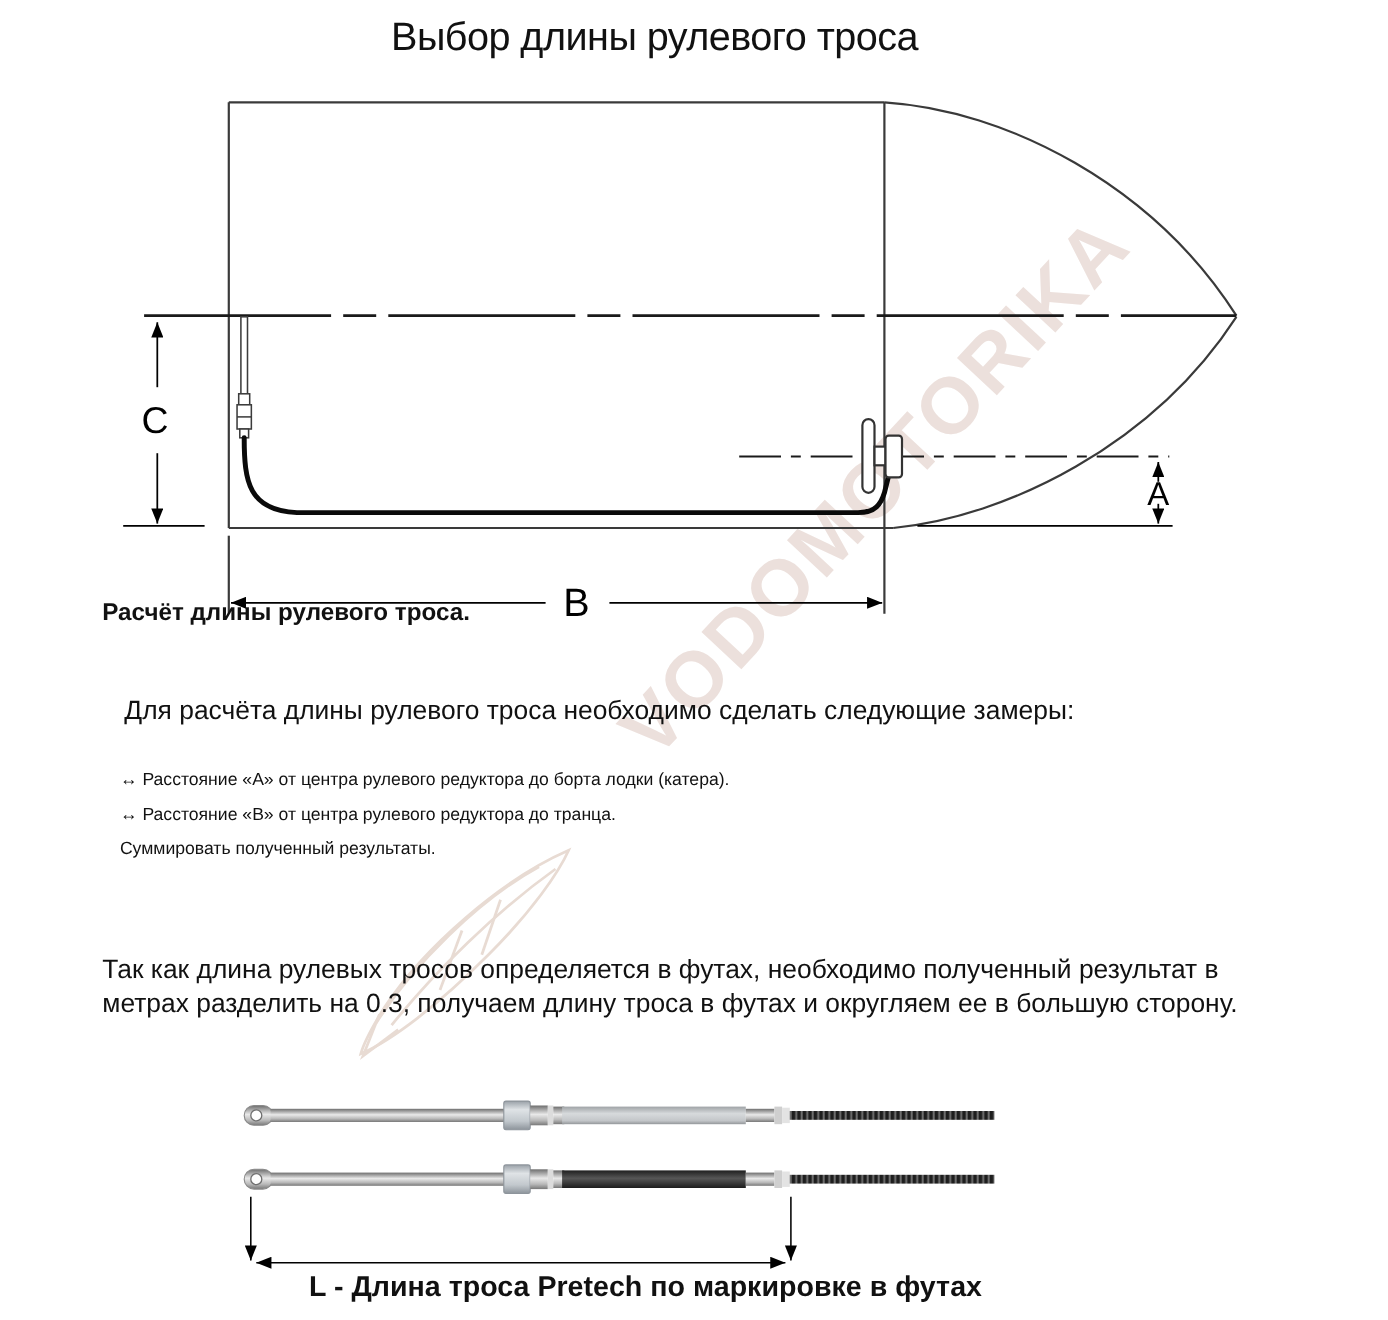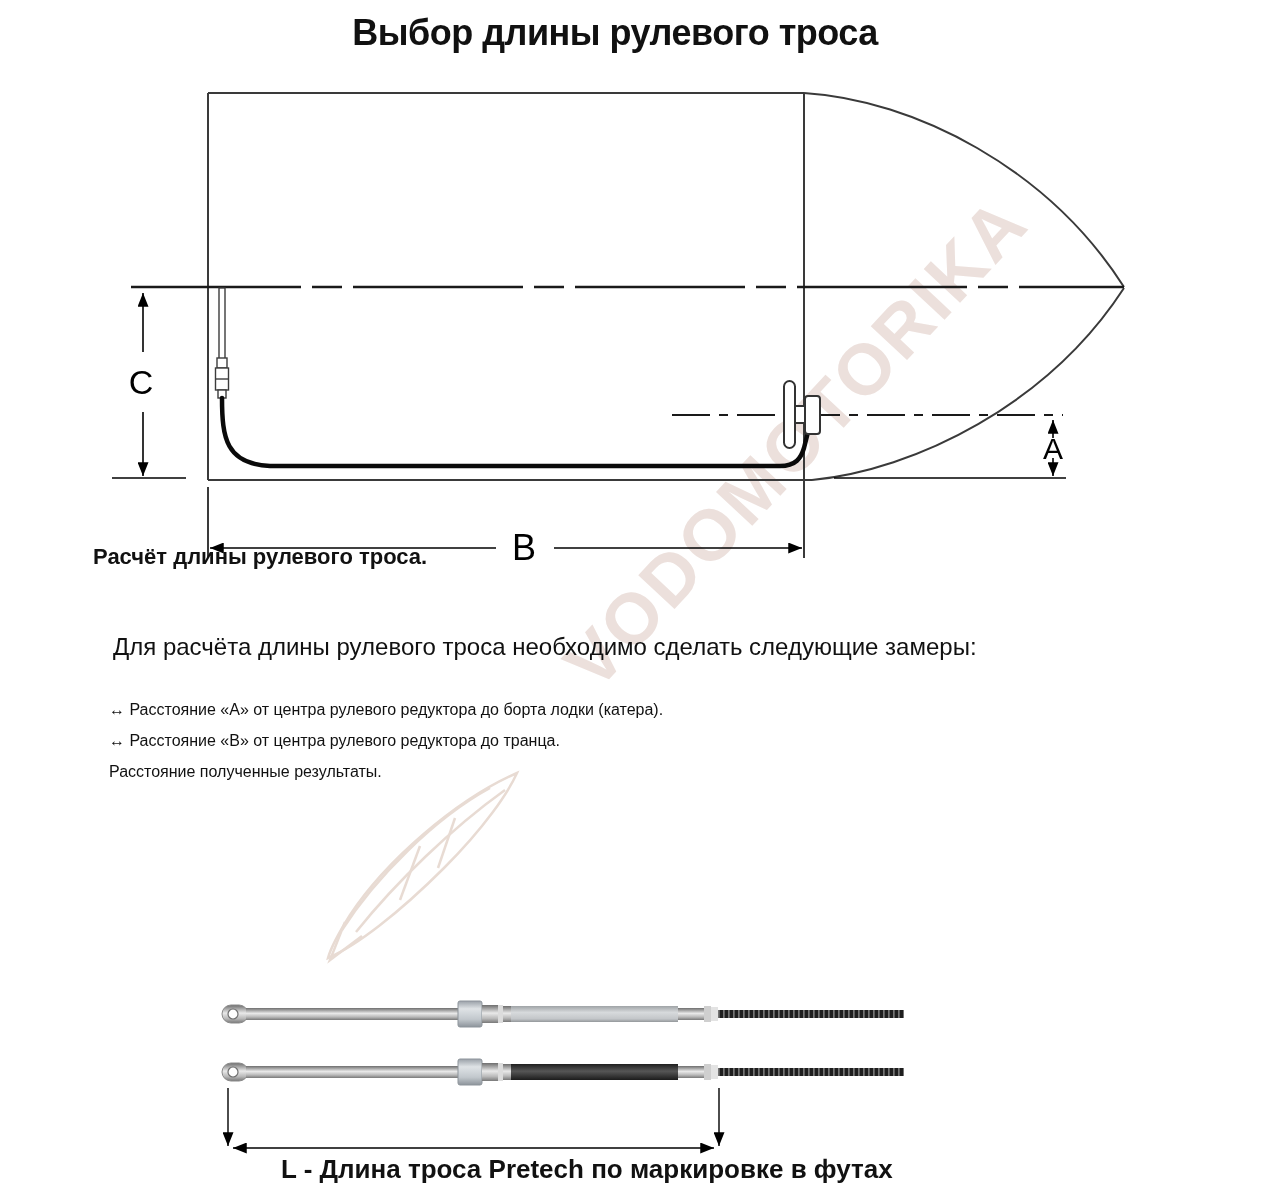--- a/index.html
+++ b/index.html
@@ -7,21 +7,21 @@
         font-family:"Liberation Sans",sans-serif;color:#111;}
   
   .wm-text{position:absolute;left:548px;top:648px;transform:rotate(-47deg);transform-origin:0 0;
            font-size:72px;font-weight:600;letter-spacing:3px;color:#ece0dc;white-space:nowrap;z-index:0;}
   .wm-feather{position:absolute;left:0;top:0;z-index:0;}
   
   .art{position:absolute;left:0;top:0;z-index:1;}
   .art text{font-family:"Liberation Sans",sans-serif;fill:#000;}
   
   .t{position:absolute;z-index:2;white-space:nowrap;}
-  .title{left:0;top:12px;width:1190px;text-align:center;font-size:36px;font-weight:bold;letter-spacing:-0.5px;margin-left:20px;}
+  .title{left:0;top:12px;width:1190px;text-align:center;font-size:36px;font-weight:normal;letter-spacing:-0.5px;}
   .formula{left:270px;top:200px;font-size:28px;font-weight:bold;}
   .heading{left:93px;top:544px;font-size:22px;font-weight:bold;}
   .intro{left:93px;top:633px;font-size:24px;margin-left:20px;}
   .bullets{left:109px;top:694px;font-size:16px;line-height:31px;}
   .bullets .wrap2{white-space:normal;max-width:1000px;}
   .para2{left:93px;top:866px;font-size:24px;line-height:31px;white-space:normal;width:1075px;}
   .caption{left:237px;top:1154px;font-size:26px;font-weight:bold;margin-left:44px;}
 </style>
 </head>
 <body>
@@ -162,18 +162,19 @@
     </g>
   </svg>
 
   <div class="t title">Выбор длины рулевого троса</div>
   <div class="t heading">Расчёт длины рулевого троса.</div>
   <div class="t intro">Для расчёта длины рулевого троса необходимо сделать следующие замеры:</div>
 
   <div class="t bullets">
     <div>↔ Расстояние «А» от центра рулевого редуктора до борта лодки (катера).</div>
     <div>↔ Расстояние «В» от центра рулевого редуктора до транца.</div>
-    <div>Расстояние полученные результаты.</div>
+    <div>Суммировать полученный результаты.</div>
   </div>
 
+  <div class="t para2">Так как длина рулевых тросов определяется в футах, необходимо полученный результат в метрах разделить на 0.3, получаем длину троса в футах и округляем ее в большую сторону.</div>
   <div class="t caption">L - Длина троса Pretech по маркировке в футах</div>
 
 </div>
 
 </body></html>

